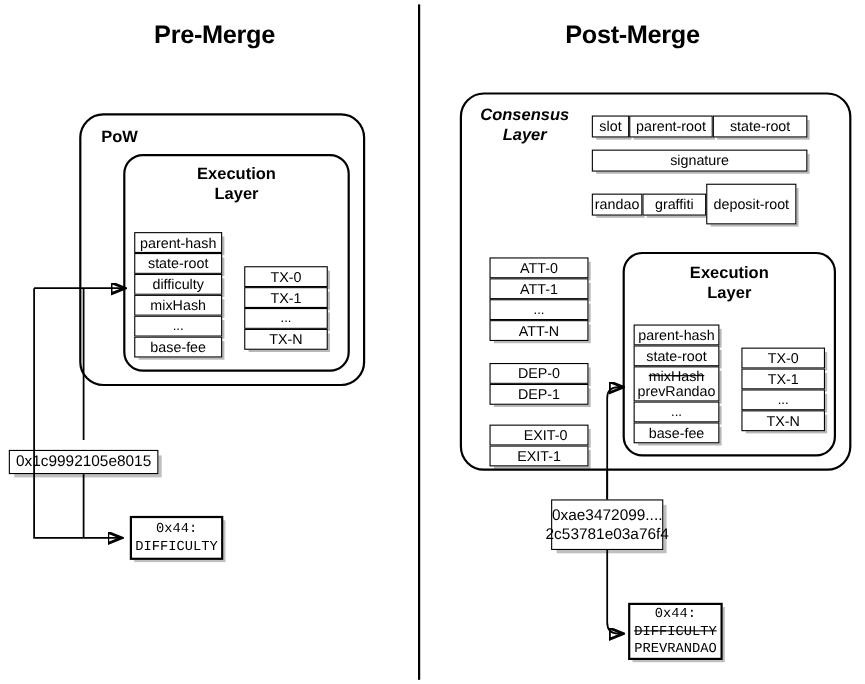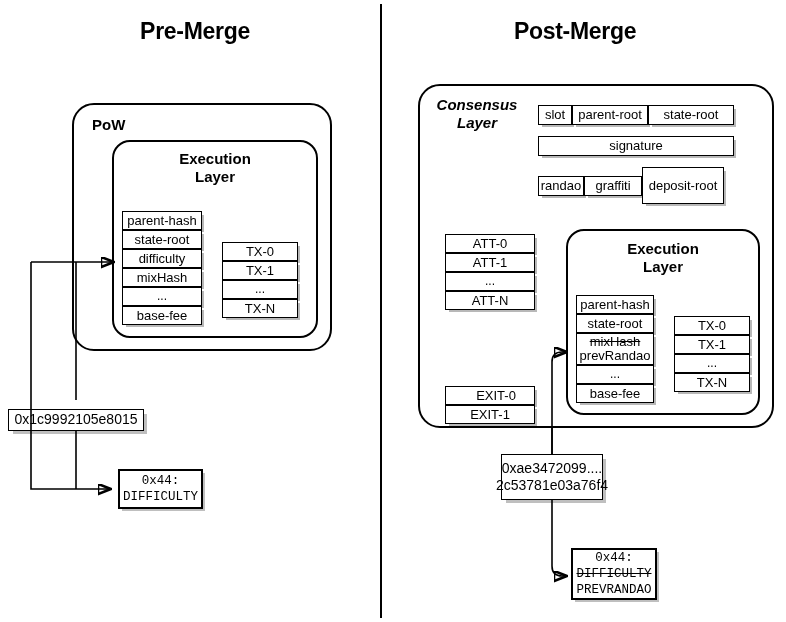--- a/index.html
+++ b/index.html
@@ -193,20 +193,24 @@
     <div class="field" style="width:82px; height:37px;">deposit-root</div>
   </div>
 
   <div class="field-stack" style="left:445px; top:234px; width:90px;">
     <div class="field" style="height:19px;">ATT-0</div>
     <div class="field" style="height:19px;">ATT-1</div>
     <div class="field small" style="height:19px;">...</div>
     <div class="field" style="height:19px;">ATT-N</div>
   </div>
 
+  <div class="field-stack" style="left:445px; top:330px; width:90px;">
+    <div class="field" style="height:19px;">DEP-0</div>
+    <div class="field" style="height:19px;">DEP-1</div>
+  </div>
 
   <div class="field-stack" style="left:445px; top:386px; width:90px;">
     <div class="field" style="height:19px;padding-left:12px;">EXIT-0</div>
     <div class="field" style="height:19px;">EXIT-1</div>
   </div>
 
   <div class="abs round-box-inner" style="left:566px; top:229px; width:194px; height:186px;"></div>
   <div class="abs box-label" style="left:574px; top:240px; width:178px;">Execution
 Layer</div>
 

